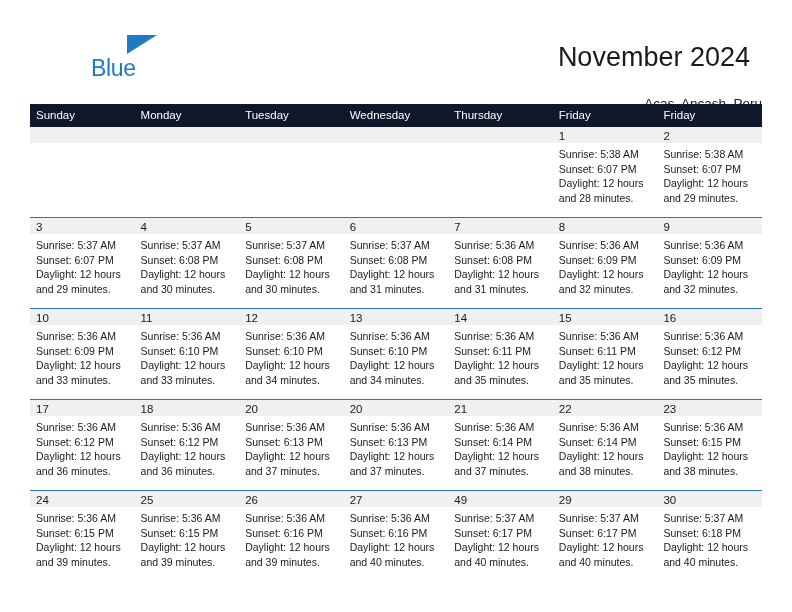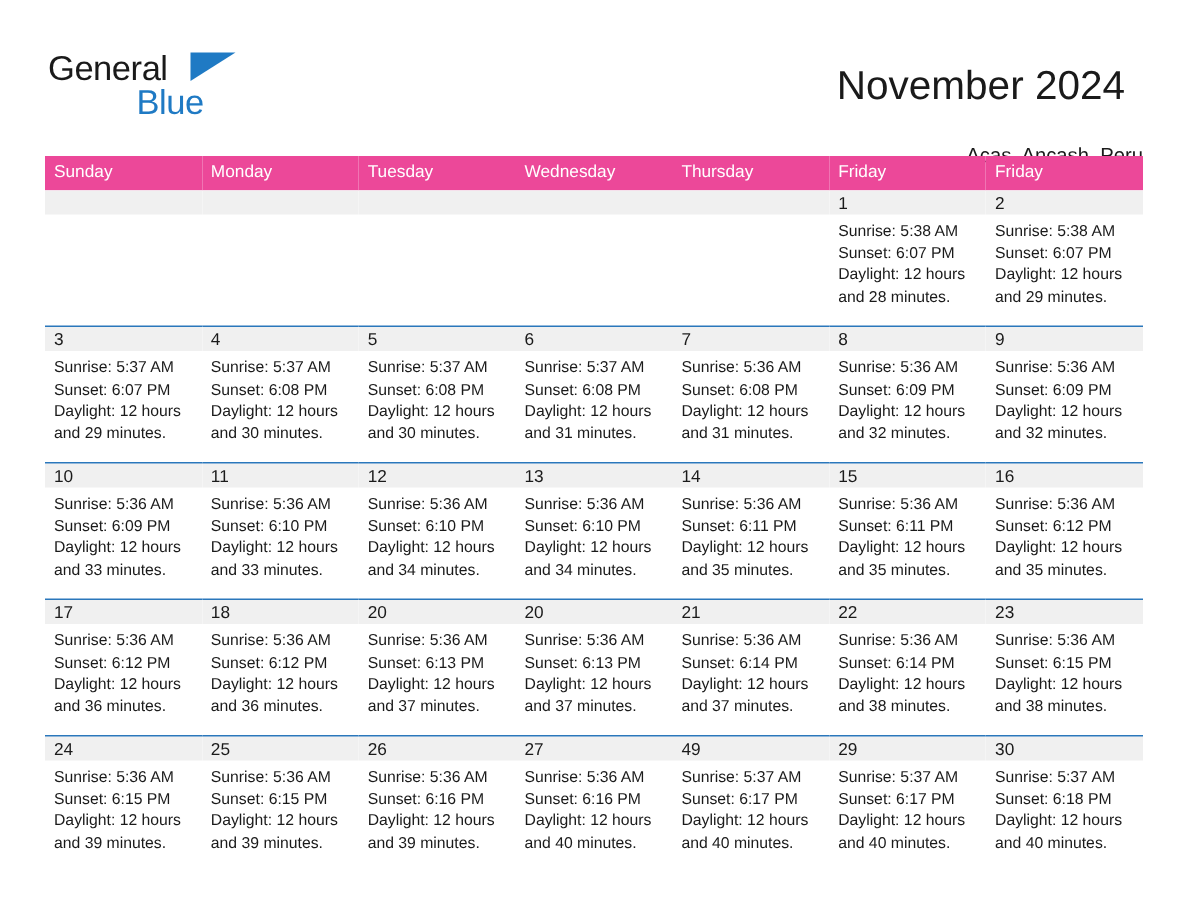--- a/index.html
+++ b/index.html
@@ -89,21 +89,21 @@
   
   .calendar {
     position: absolute;
     left: 30px;
     top: 104px;
     width: 732px;
     border-collapse: collapse;
     table-layout: fixed;
   }
   .calendar th {
-    background: #ec4899;
+    background: #0f172a;
     color: #ffffff;
     font-size: 11.5px;
     font-weight: normal;
     text-align: left;
     padding: 5px 0 6px 6px;
     height: 12px;
     border: none;
   }
   .calendar td {
     vertical-align: top;
@@ -138,21 +138,20 @@
     white-space: normal;
   }
 </style>
 </head>
 <body>
 
 <div class="page">
 
   <div class="header">
     <div class="logo">
-      <span class="logo-general">General</span>
       <span class="logo-triangle"></span>
       <span class="logo-blue">Blue</span>
     </div>
     <div class="title-block">
       <h1 class="cal-title">November 2024</h1>
       <p class="cal-subtitle">Acas, Ancash, Peru</p>
     </div>
   </div>
 
   <table class="calendar">

